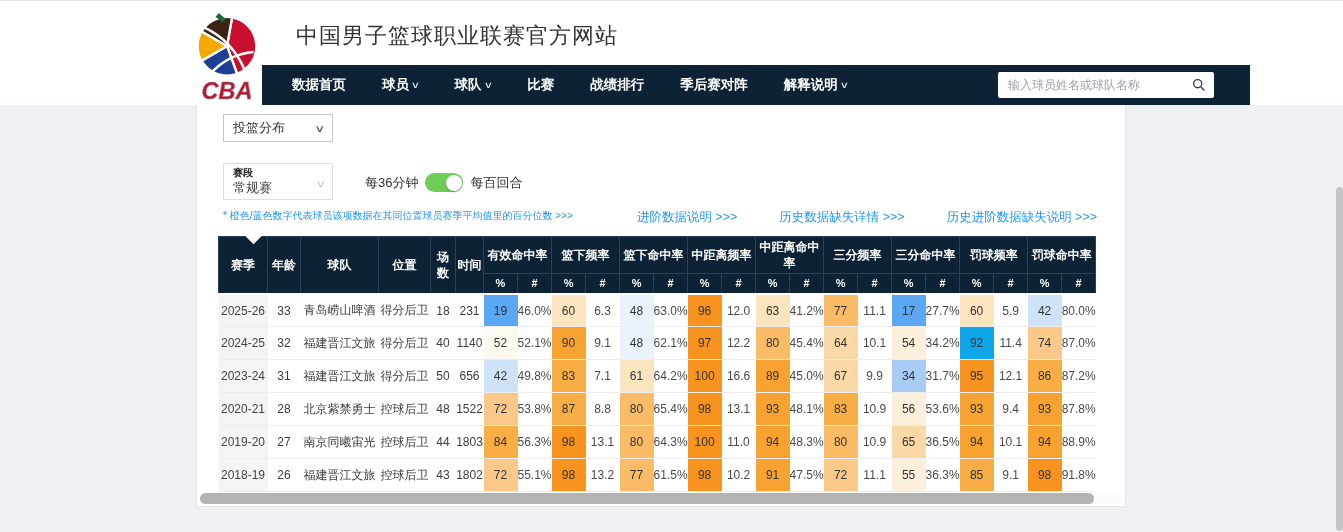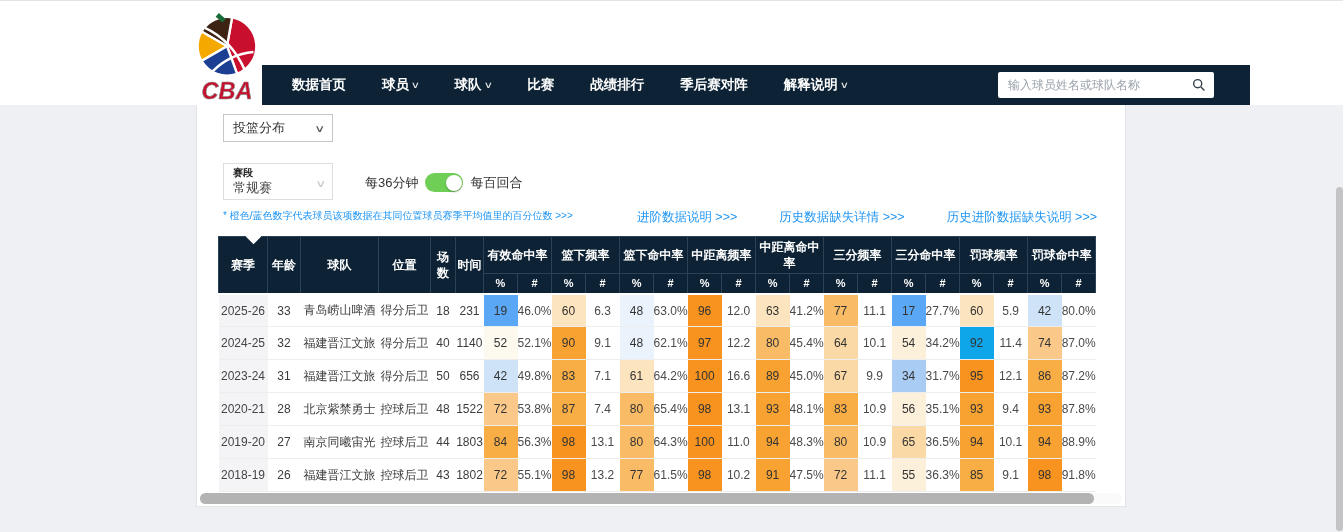--- a/index.html
+++ b/index.html
@@ -121,20 +121,21 @@
         <path d="M35,38 L9,23 A30,30 0 0 1 40.2,8.5 Z" fill="#3d2314"></path>
         <path d="M35,38 L9,53 A30,30 0 0 1 9,23 Z" fill="#f5a800"></path>
         <path d="M35,38 L45.3,66.2 A30,30 0 0 1 9,53 Z" fill="#1c3f94"></path>
       </g>
       <path d="M25,6 L32,12" stroke="#1a6b3c" stroke-width="5" fill="none"></path>
       <path d="M12,19 Q40,32 53,62" stroke="#ffffff" stroke-width="2.6" fill="none"></path>
       <path d="M20,64 Q38,46 62,44" stroke="#ffffff" stroke-width="2.6" fill="none"></path>
       <text x="35" y="92" font-size="24" font-weight="bold" font-style="italic" fill="#c8102e" stroke="#8a8a8a" stroke-width="0.6" text-anchor="middle" font-family="Liberation Sans, DejaVu Sans, sans-serif">CBA</text>
     </svg>
   </div>
+  <div class="site-title">中国男子篮球职业联赛官方网站</div>
 
   <nav class="navbar" style="background: rgb(13, 34, 53);">
     <div class="nav-items" id="nav-items">
         <a class="nav-item">数据首页</a>
         <a class="nav-item">球员<span class="nav-caret">∨</span></a>
         <a class="nav-item">球队<span class="nav-caret">∨</span></a>
         <a class="nav-item">比赛</a>
         <a class="nav-item">战绩排行</a>
         <a class="nav-item">季后赛对阵</a>
         <a class="nav-item">解释说明<span class="nav-caret">∨</span></a>
@@ -328,31 +329,31 @@
             <tr>
               <td class="season">2020-21</td>
               <td>28</td>
               <td>北京紫禁勇士</td>
               <td>控球后卫</td>
               <td>48</td>
               <td>1522</td>
               <td class="pct" style="background: rgb(250, 201, 138);">72</td>
               <td class="val">53.8%</td>
               <td class="pct" style="background: rgb(248, 173, 69);">87</td>
-              <td class="val">7.4</td>
+              <td class="val">8.8</td>
               <td class="pct" style="background: rgb(249, 187, 102);">80</td>
               <td class="val">65.4%</td>
               <td class="pct" style="background: rgb(247, 147, 30);">98</td>
               <td class="val">13.1</td>
               <td class="pct" style="background: rgb(248, 162, 50);">93</td>
               <td class="val">48.1%</td>
               <td class="pct" style="background: rgb(248, 173, 69);">83</td>
               <td class="val">10.9</td>
               <td class="pct" style="background: rgb(253, 240, 218);">56</td>
-              <td class="val">35.1%</td>
+              <td class="val">53.6%</td>
               <td class="pct" style="background: rgb(248, 162, 50);">93</td>
               <td class="val">9.4</td>
               <td class="pct" style="background: rgb(248, 162, 50);">93</td>
               <td class="val">87.8%</td>
             </tr>
             <tr>
               <td class="season">2019-20</td>
               <td>27</td>
               <td>南京同曦宙光</td>
               <td>控球后卫</td>

